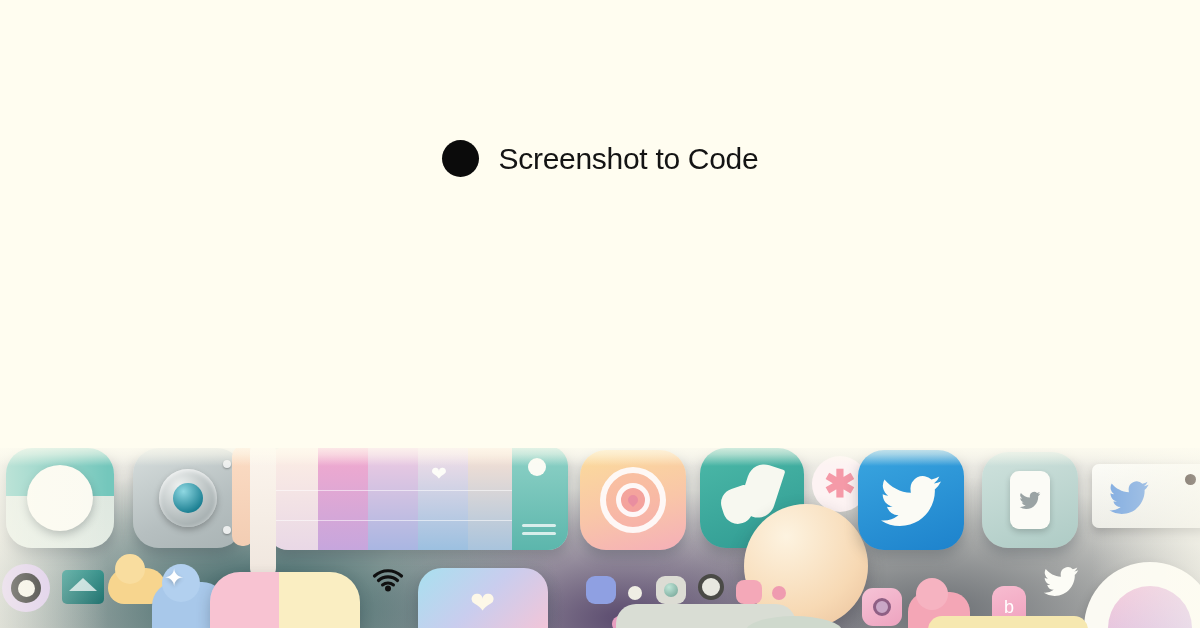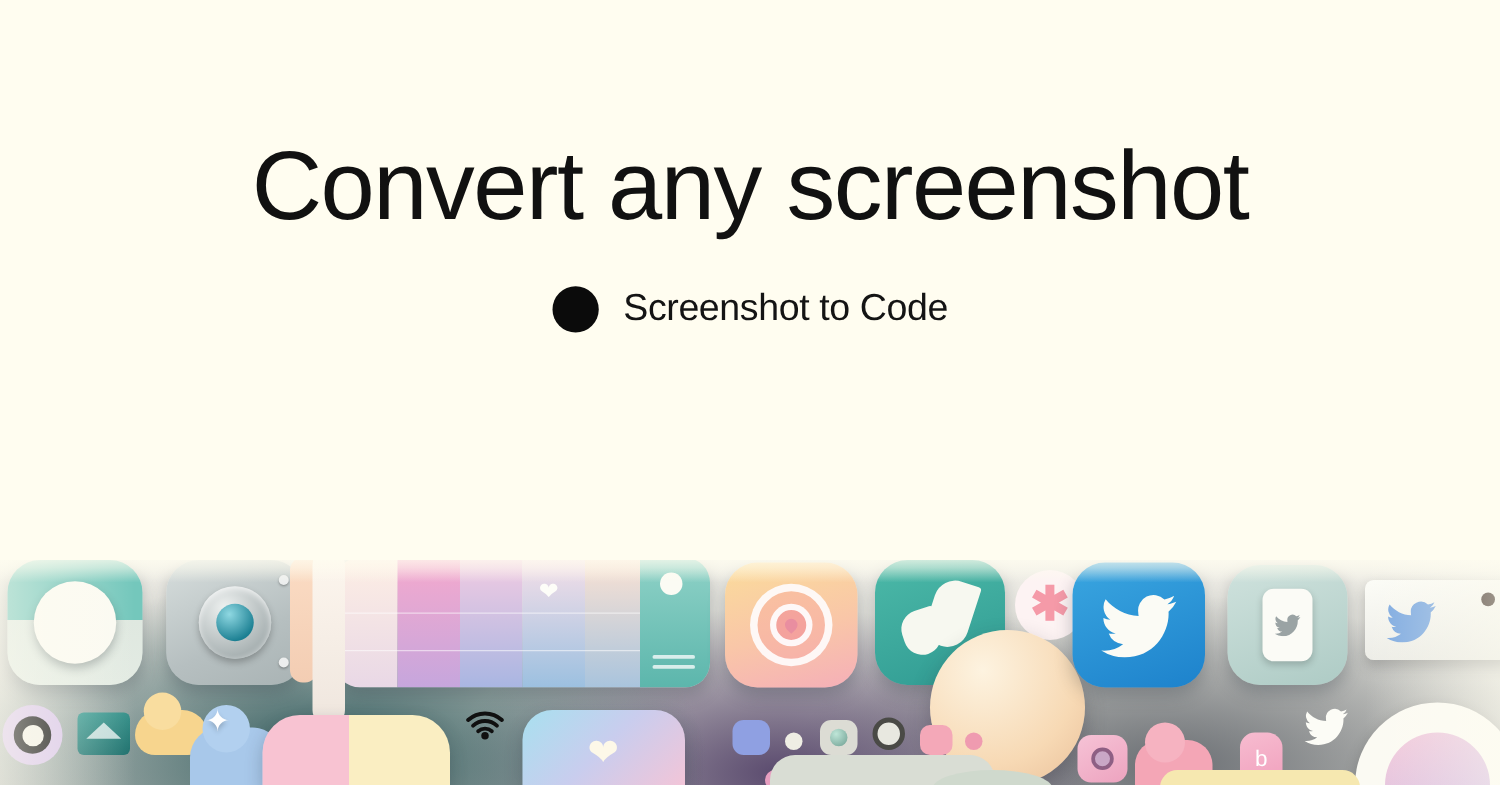--- a/index.html
+++ b/index.html
@@ -240,21 +240,20 @@
     border-radius:14px 14px 0 0; background:#f6e8b0; }
 
   .g-circle { position:absolute; left:746px; top:176px; width:96px; height:30px;
     border-radius:50%; background:#cfd9cd; }
 </style>
 </head>
 <body>
 
 <div class="hero">
   <h1 class="headline">
-    <span class="l1">Convert any screenshot</span>
   </h1>
 
   <div class="brand">
     <div class="brand-mark"></div>
     <div class="brand-name">Screenshot to Code</div>
   </div>
 </div>
 
 <div class="strip">
 

